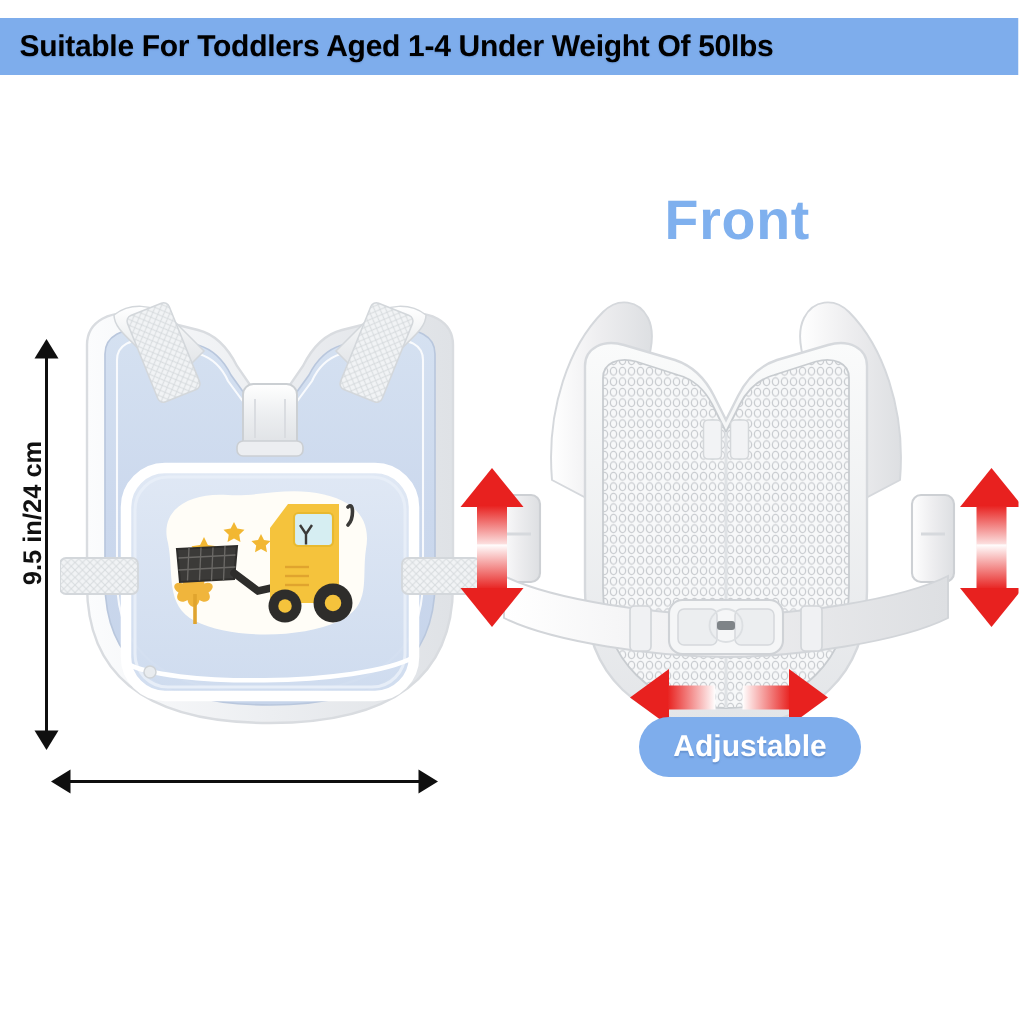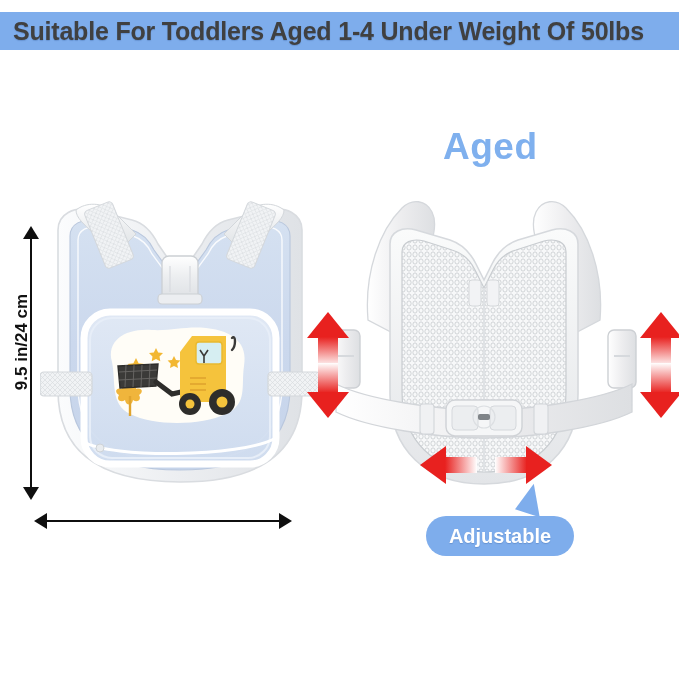--- a/index.html
+++ b/index.html
@@ -9,21 +9,21 @@
     overflow:hidden;position:relative;
   }
   #stage{position:absolute;inset:0;width:679px;height:679px;background:#fff;}
 
   
   .banner{
     position:absolute;left:0;top:12px;width:679px;height:38px;
     background:#7eadec;display:flex;align-items:center;
   }
   .banner-text{
-    color:#404040;font-size:25px;font-weight:bold;
+    color:#000000;font-size:20px;font-weight:bold;
     letter-spacing:-0.2px;padding-left:13px;white-space:nowrap;
     text-shadow:0 1px 1px rgba(60,100,160,.35);
   }
 
   
   .caption{
     position:absolute;color:#7fb0ee;font-weight:bold;font-size:37px;
     letter-spacing:.5px;
   }
   .caption.front{left:119px;top:126px;}
@@ -45,21 +45,21 @@
   .dim-h .head{position:absolute;top:1px;width:0;height:0;border-top:8px solid transparent;border-bottom:8px solid transparent;}
   .dim-h .head.lf{left:0;border-right:13px solid #0f0f0f;}
   .dim-h .head.rt{right:0;border-left:13px solid #0f0f0f;}
   .dim-h-label{
     position:absolute;left:34px;top:532px;width:258px;text-align:center;
     color:#111;font-size:17px;font-weight:bold;white-space:nowrap;
   }
 
   
   .bubble{
-    position:absolute;left:426px;top:516px;width:148px;height:40px;
+    position:absolute;left:426px;top:478px;width:148px;height:40px;
     background:#7eadec;border-radius:20px;display:flex;align-items:center;justify-content:center;
   }
   .bubble-text{color:#fff;font-weight:bold;font-size:20px;text-shadow:0 1px 1px rgba(60,100,160,.35);}
   .bubble-tail{
     position:absolute;left:519px;top:484px;width:0;height:0;
     border-left:10px solid transparent;border-right:16px solid transparent;
     border-bottom:30px solid #7eadec;transform:rotate(18deg);
   }
 
   
@@ -85,21 +85,21 @@
 </style>
 </head>
 <body>
 
 <div id="stage">
 
   <div class="banner">
     <span class="banner-text">Suitable For Toddlers Aged 1-4 Under Weight Of 50lbs</span>
   </div>
 
-  <div class="caption back">Aged</div>
+  <div class="caption back">Front</div>
 
   <svg class="pd" style="left:40px;top:190px;" width="280" height="320" viewBox="0 0 280 320">
     <defs>
       <linearGradient id="bodyG" x1="0" y1="0" x2="0" y2="1">
         <stop offset="0" stop-color="#d5e1f1"></stop>
         <stop offset="0.5" stop-color="#cbd8ed"></stop>
         <stop offset="1" stop-color="#c6d4ea"></stop>
       </linearGradient>
       <linearGradient id="trimG" x1="0" y1="0" x2="1" y2="0">
         <stop offset="0" stop-color="#fbfcfd"></stop>

